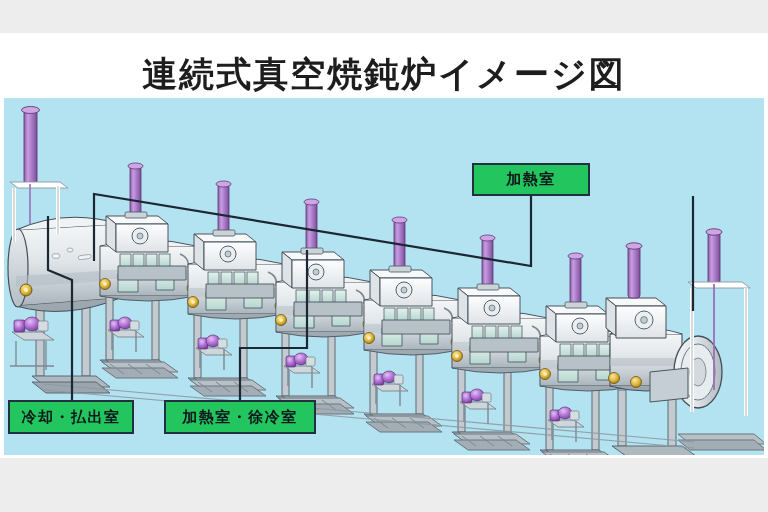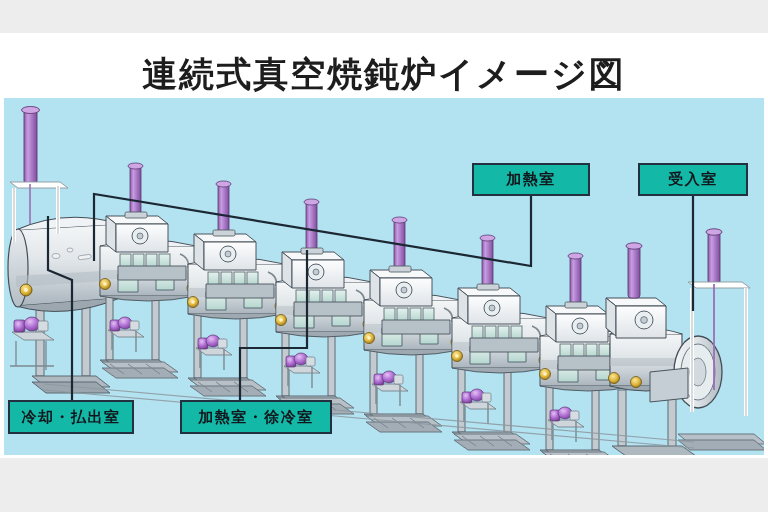--- a/index.html
+++ b/index.html
@@ -31,34 +31,34 @@
     position:absolute;left:4px;top:98px;width:760px;height:357px;
     background:#b3e2f1;
     overflow:hidden;
   }
 
   .svgwrap{position:absolute;left:0;top:0;width:760px;height:357px;}
 
   
   .label-box{
     position:absolute;
-    background:#14b8a6;
+    background:#22c55e;
     border:2px solid #22303f;
     box-sizing:border-box;
     display:flex;align-items:center;justify-content:center;
     font-size:15px;
     font-weight:700;
     color:#10161c;
     letter-spacing:1.5px;
     white-space:nowrap;
   }
   #lbl-heating{left:472px;top:163px;width:118px;height:33px;}
   #lbl-intake{left:638px;top:163px;width:110px;height:33px;}
   #lbl-cooling{left:8px;top:400px;width:126px;height:34px;}
-  #lbl-anneal{left:180px;top:400px;width:152px;height:34px;}
+  #lbl-anneal{left:164px;top:400px;width:152px;height:34px;}
 </style>
 </head>
 <body>
 
 <div id="root">
 
   <div class="band-top"></div>
   <div class="white-area"></div>
   <div class="band-bottom"></div>
 
@@ -304,19 +304,18 @@
 
         <path d="M68,302 L68,182 L44,172 L44,118"></path>
 
         <path d="M236,302 L236,250 L303,250 L303,152"></path>
       </g>
     </svg>
   </div>
 
   <div class="label-box" id="lbl-heating">加熱室</div>
 
-  <div class="label-box" id="lbl-intake">受入室</div>
 
   <div class="label-box" id="lbl-cooling">冷却・払出室</div>
 
   <div class="label-box" id="lbl-anneal">加熱室・徐冷室</div>
 
 </div>
 
 </body></html>

